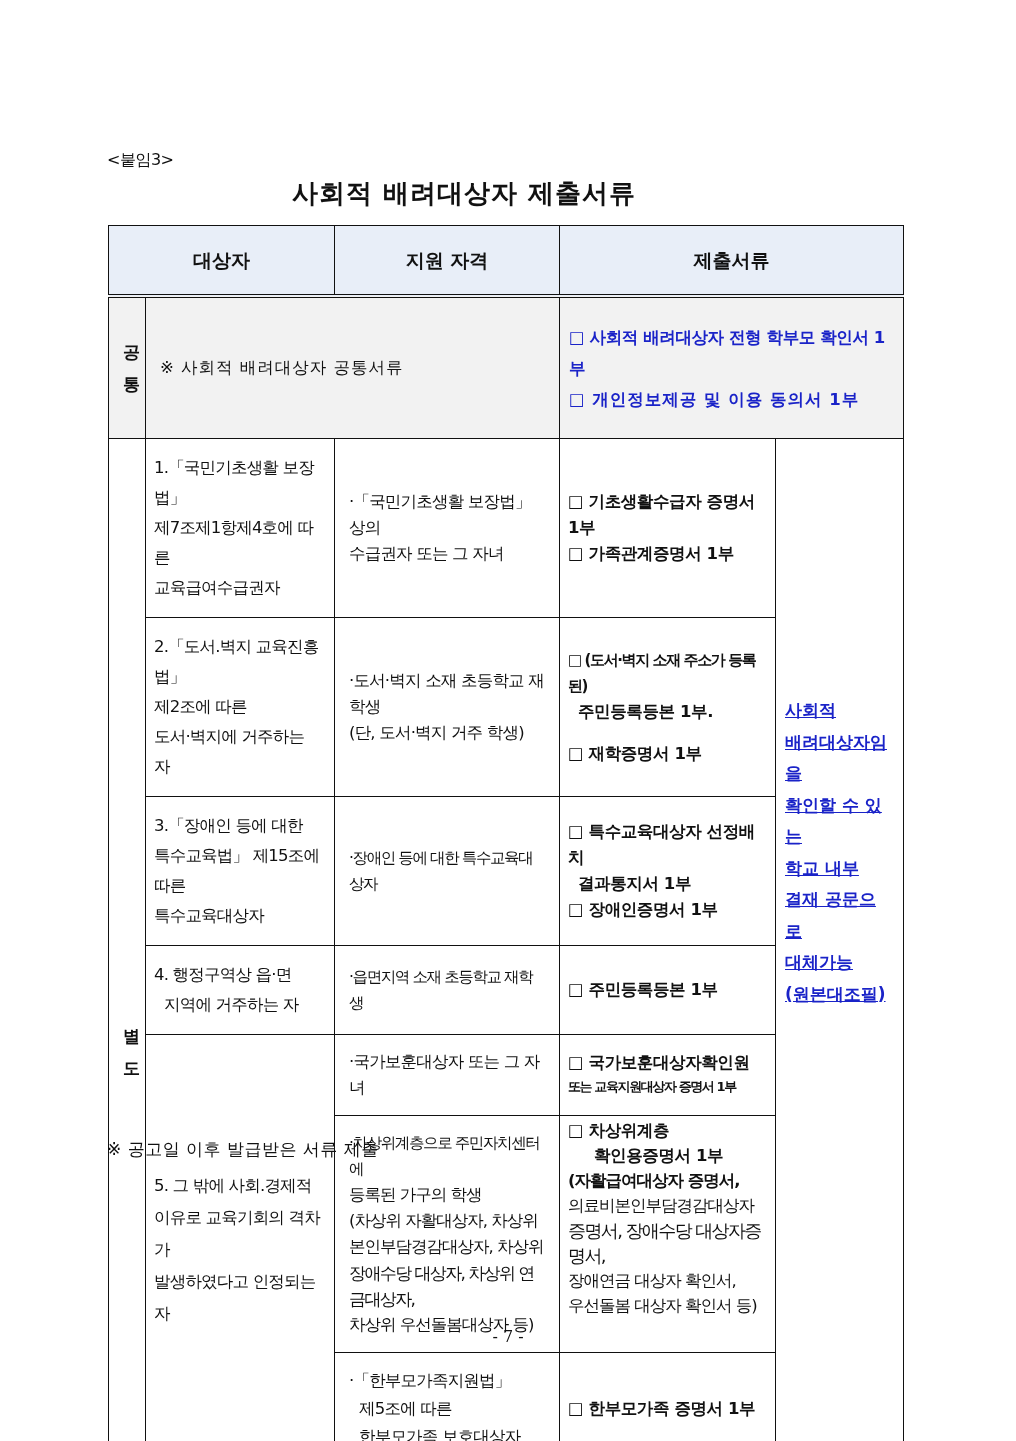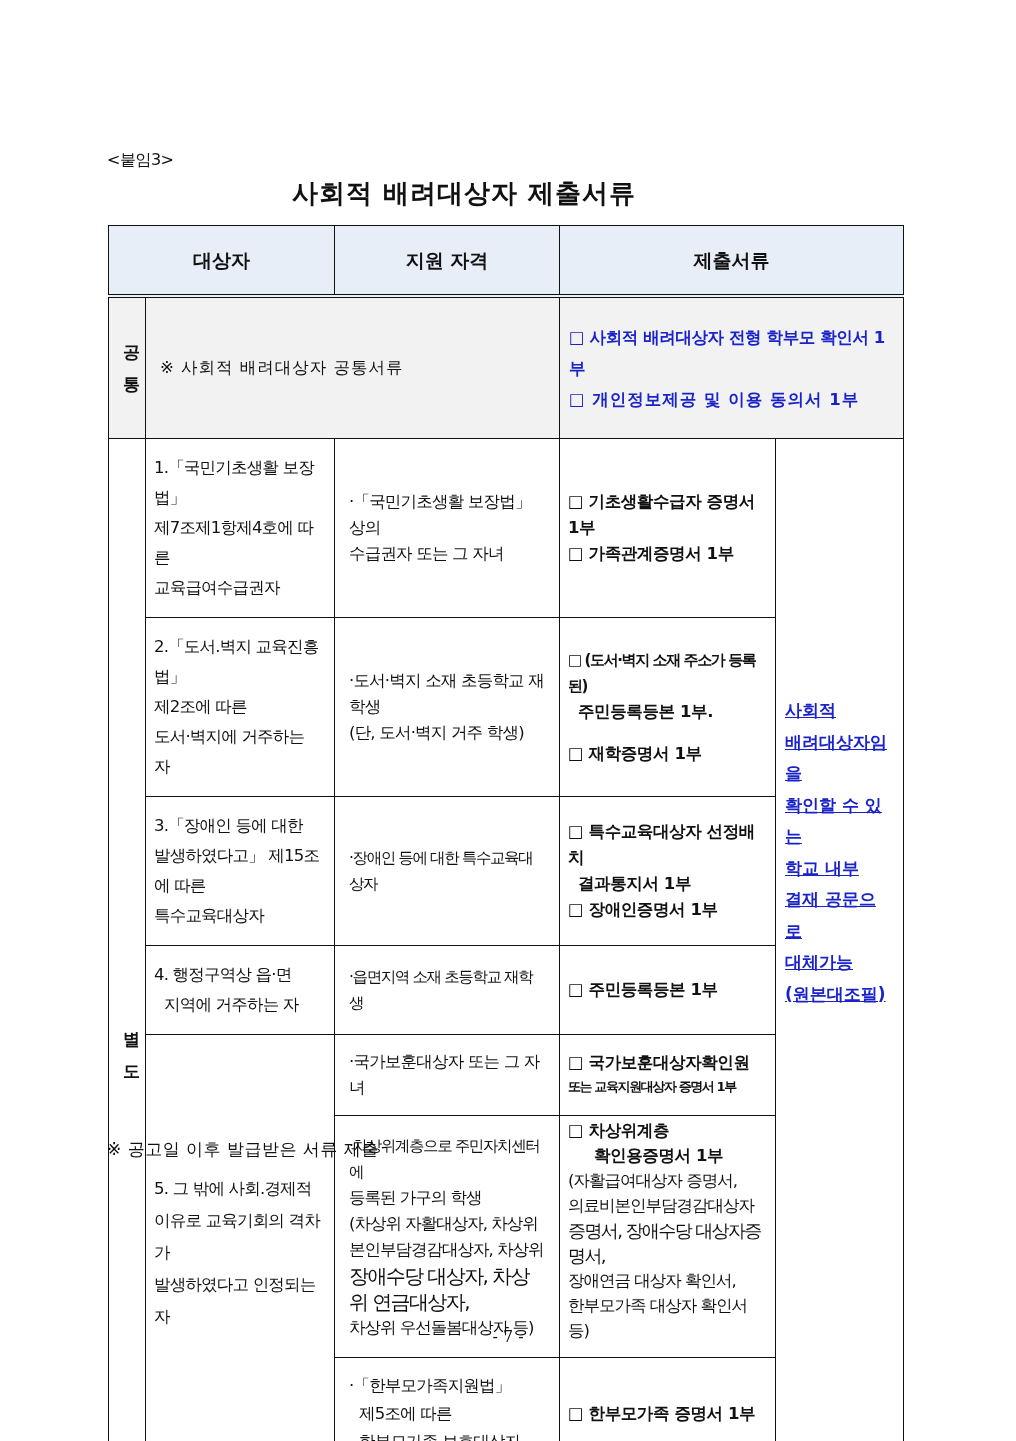--- a/index.html
+++ b/index.html
@@ -100,21 +100,21 @@
     <td class="c3">
       <span class="line" style="letter-spacing:-1.4px;font-size:15px">□ (도서·벽지 소재 주소가 등록된)</span>
       <span class="line ind">주민등록등본  1부.</span>
       <span class="line" style="margin-top:16px">□  재학증명서  1부</span>
     </td>
   </tr>
 
   <tr style="height:106px">
     <td class="c1" style="line-height:30px">
       <span class="line">3.「장애인 등에 대한</span>
-      <span class="line">발생하였다고」 제15조에 따른</span>
+      <span class="line">특수교육법」 제15조에 따른</span>
       <span class="line">특수교육대상자</span>
     </td>
     <td class="c2" style="letter-spacing:-1.4px;font-size:15.5px">·장애인 등에 대한 특수교육대상자</td>
     <td class="c3">
       <span class="line">□ 특수교육대상자 선정배치</span>
       <span class="line ind">결과통지서  1부</span>
       <span class="line">□  장애인증명서  1부</span>
     </td>
   </tr>
 
@@ -139,31 +139,31 @@
       <span class="line" style="letter-spacing:-1.4px;font-size:13px">또는 교육지원대상자 증명서 1부</span>
     </td>
   </tr>
 
   <tr style="height:180px">
     <td class="c2" style="line-height:26px;letter-spacing:-1px">
       <span class="line" style="font-size:15.5px;letter-spacing:-1.4px">·차상위계층으로 주민자치센터에</span>
       <span class="line">등록된  가구의  학생</span>
       <span class="line">(차상위 자활대상자,   차상위</span>
       <span class="line">본인부담경감대상자,  차상위</span>
-      <span class="line" style="font-size:20px;letter-spacing:-1.6px">장애수당 대상자, 차상위 연금대상자,</span>
+      <span class="line" style="font-size:17px;letter-spacing:-1.6px">장애수당 대상자, 차상위 연금대상자,</span>
       <span class="line">차상위  우선돌봄대상자  등)</span>
     </td>
     <td class="c3" style="line-height:25px;vertical-align:top;padding-top:2px">
       <span class="line">□  차상위계층</span>
       <span class="line ind2">확인용증명서  1부</span>
-      <span class="line" style="font-weight:normal;letter-spacing:-1px">(자활급여대상자  증명서,</span>
+      <span class="line" style="font-weight:bold;letter-spacing:-1px">(자활급여대상자  증명서,</span>
       <span class="line" style="font-weight:normal;letter-spacing:-1px">의료비본인부담경감대상자</span>
       <span class="line" style="font-weight:normal;letter-spacing:-1.6px;font-size:18px">증명서, 장애수당 대상자증명서,</span>
       <span class="line" style="font-weight:normal;letter-spacing:-1px">장애연금  대상자  확인서,</span>
-      <span class="line" style="font-weight:normal;letter-spacing:-1px">한부모가족 대상자 확인서 등)</span>
+      <span class="line" style="font-weight:normal;letter-spacing:-1px">우선돌봄 대상자 확인서 등)</span>
     </td>
   </tr>
 
   <tr style="height:86px">
     <td class="c1" style="padding-left:14px;line-height:28px">
       <span class="line">·「한부모가족지원법」</span>
       <span class="line ind">제5조에  따른</span>
       <span class="line ind">한부모가족  보호대상자</span>
     </td>
     <td class="c3">□ 한부모가족 증명서 1부</td>

